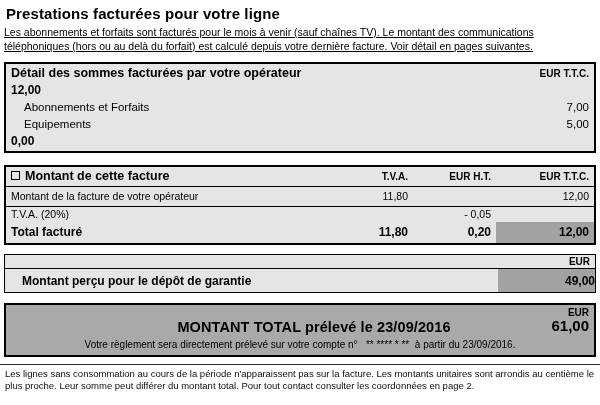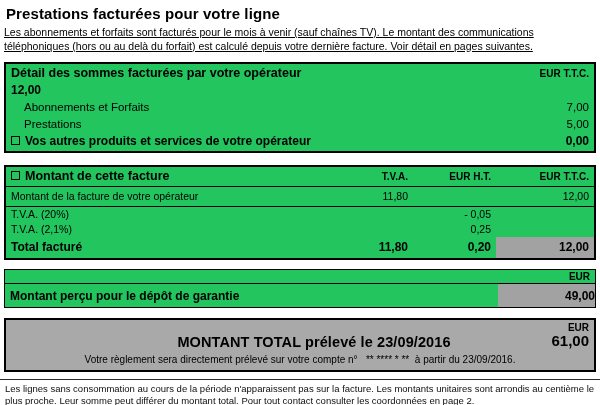--- a/index.html
+++ b/index.html
@@ -14,21 +14,21 @@
 
   .page-title {
     font-size:15px; font-weight:bold;
     margin:2px 0 4px 2px; letter-spacing:0.1px;
   }
   .intro {
     font-size:10.5px; line-height:13.5px;
     margin-left:0; width:578px; letter-spacing:0;text-decoration:underline;
   }
 
-  .box { border:2px solid #000; margin-top:8px; background:#22c55e; }
+  .box { border:2px solid #000; margin-top:8px; background:#e5e5e5; }
   .box.thin { border-width:1.5px; }
 
   
   .t1 { margin-top:9px; padding:1px 0; }
   .t1row {
     display:flex; justify-content:space-between; align-items:baseline;
     padding:0 5px; line-height:17px; font-size:11.5px;
   }
   .t1row.hdr .lbl { font-size:12.5px; font-weight:bold; }
   .t1row.hdr .cur { font-size:10px; font-weight:bold; }
@@ -63,21 +63,21 @@
     display:flex; align-items:center; justify-content:flex-end;
   }
 
   
   .t3 { margin-top:9px; }
   .t3hdr {
     text-align:right; font-size:10px; font-weight:bold;
     line-height:13px; padding:0 5px; border-bottom:1px solid #000;
   }
   .t3row { display:grid; grid-template-columns:1fr 97px; align-items:stretch; height:23px; }
-  .t3row .lbl { font-size:12px; font-weight:bold; display:flex; align-items:center; padding-left:5px; }
+  .t3row .lbl { font-size:12px; font-weight:bold; display:flex; align-items:center; padding-left:5px;margin-left:12px; }
   .t3row .val { font-size:12px; font-weight:bold; }
 
   
   .total-box {
     border:2px solid #000; background:#a9a9a9;
     margin-top:10px; padding:2px 5px 4px 5px; position:relative;
   }
   .total-box .eur { text-align:right; font-size:10px; font-weight:bold; line-height:11px; }
   .total-main { position:relative; text-align:center; height:18px; }
   .total-main .ttl { font-size:14.5px; font-weight:bold; line-height:18px; letter-spacing:0.1px;margin-left:28px; }
@@ -108,25 +108,24 @@
       <span class="cur">EUR T.T.C.</span>
     </div>
     <div class="t1row b">
       <span class="val">12,00</span>
     </div>
     <div class="t1row sub">
       <span class="lbl">Abonnements et Forfaits</span>
       <span class="val">7,00</span>
     </div>
     <div class="t1row sub">
-      <span class="lbl">Prestations</span>
+      <span class="lbl">Equipements</span>
       <span class="val">5,00</span>
     </div>
     <div class="t1row b">
-      <span class="lbl"><span class="chk"></span><span>Vos autres produits et services de votre opérateur</span></span>
       <span class="val">0,00</span>
     </div>
   </div>
 
   <div class="box t2">
     <div class="t2row hdr">
       <span class="lbl"><span class="chk"></span><span>Montant de cette facture</span></span>
       <span class="num">T.V.A.</span>
       <span class="num">EUR H.T.</span>
       <span class="num">EUR T.T.C.</span>
@@ -134,26 +133,20 @@
     <div class="t2row r1">
       <span class="lbl">Montant de la facture de votre opérateur</span>
       <span class="num">11,80</span>
       <span class="num"></span>
       <span class="num">12,00</span>
     </div>
     <div class="t2row rt">
       <span class="lbl">T.V.A. (20%)</span>
       <span class="num"></span>
       <span class="num">- 0,05</span>
-      <span class="num"></span>
-    </div>
-    <div class="t2row rt">
-      <span class="lbl">T.V.A. (2,1%)</span>
-      <span class="num"></span>
-      <span class="num">0,25</span>
       <span class="num"></span>
     </div>
     <div class="t2row total">
       <span class="lbl">Total facturé</span>
       <span class="num">11,80</span>
       <span class="num">0,20</span>
       <span class="num cell-gray">12,00</span>
     </div>
   </div>
 

